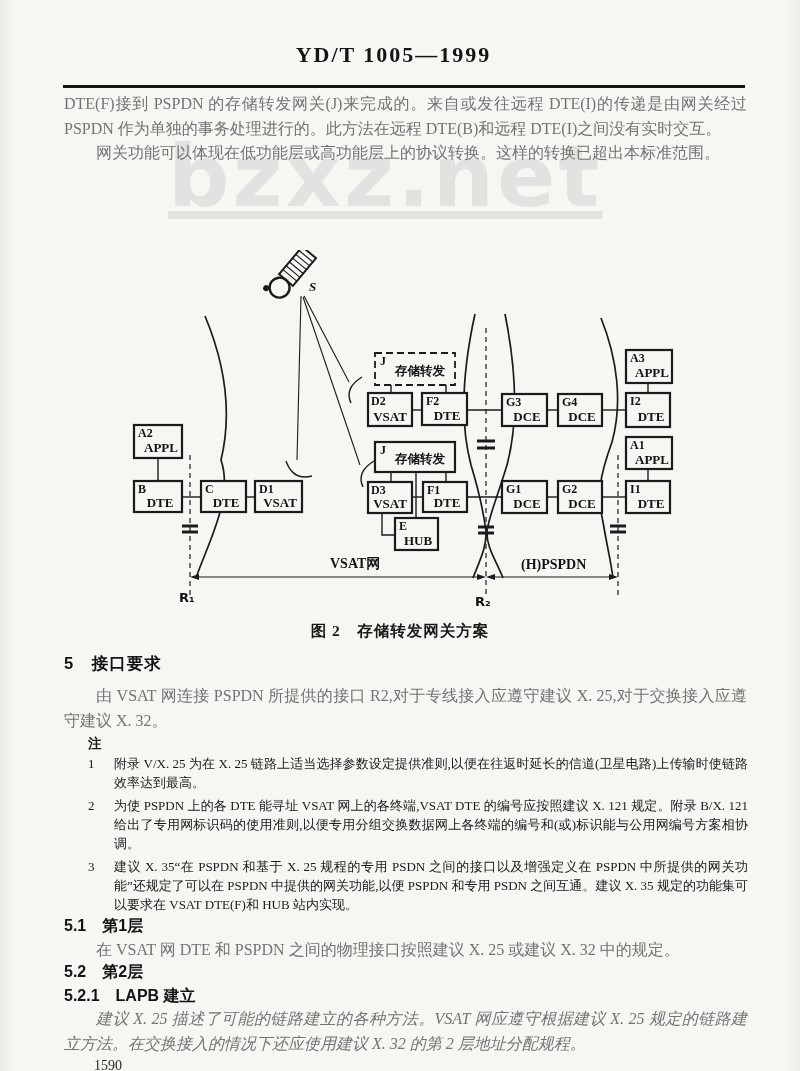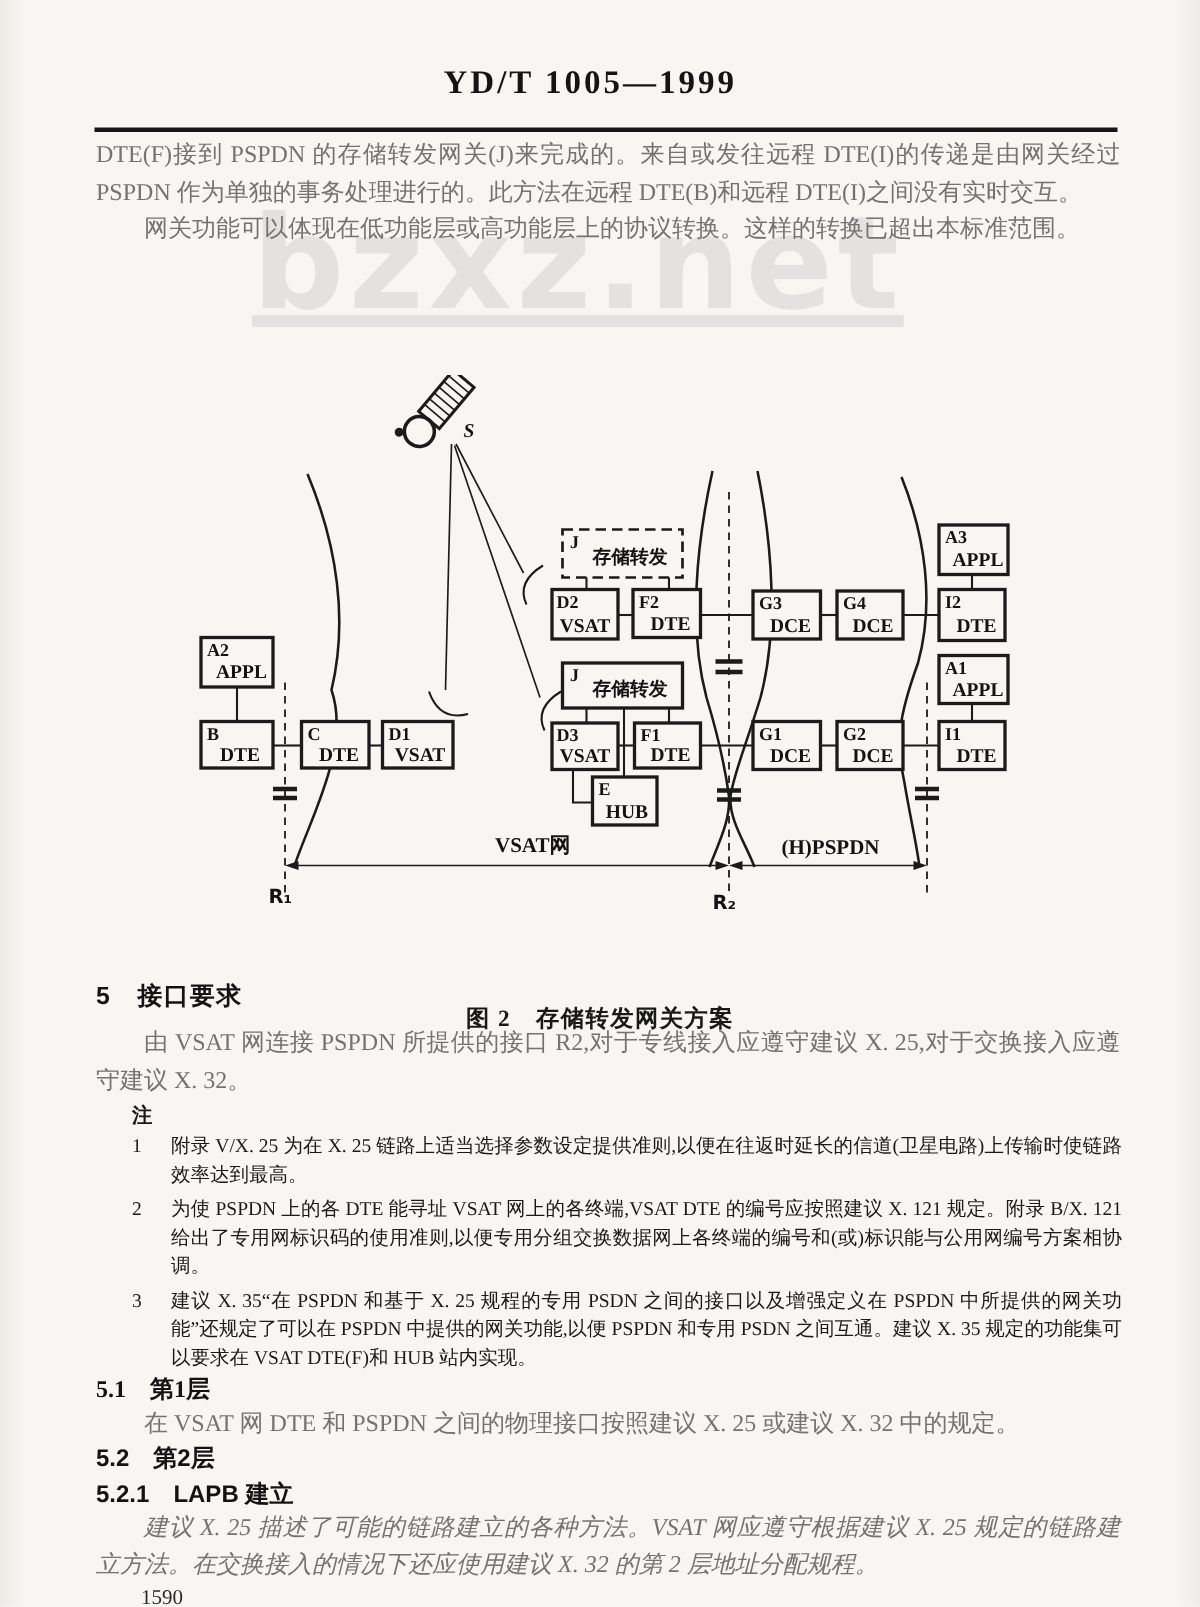--- a/index.html
+++ b/index.html
@@ -26,34 +26,34 @@
   .header-rule { left:63px; top:85px; width:682px; height:3px; background:#161616; }
   .text-col { left:64px; width:683px; z-index:1; }
   .intro-block { top:92px; }
   .intro-block p, .body-par {
     font-size:16px; line-height:24.6px; text-align:justify; color:#737373;
   }
   .ind { text-indent:2em; }
   .fig-wrap { left:0; top:250px; width:800px; height:372px; z-index:1; }
   .fig-caption {
     left:0; top:621px; width:800px; text-align:center;
-    font-size:15.5px; font-weight:bold; letter-spacing:1px;margin-top:48px;
+    font-size:15.5px; font-weight:bold; letter-spacing:1px;
   }
   .h-sec {
     font-family:"Liberation Sans","DejaVu Sans",sans-serif;
     font-weight:bold; color:#131313;
   }
   .h5  { left:64px; top:653px; font-size:16.5px; letter-spacing:1px; }
   .sec5-par { top:684px; }
   .notes-label { left:88px; top:735px; font-size:13.5px; font-weight:bold; }
   .notes { left:88px; top:754px; width:660px; }
   .note { display:flex; margin-bottom:4px; }
   .note-num { width:26px; flex:0 0 26px; font-size:13px; line-height:19px; }
   .note-text { flex:1; font-size:13px; line-height:19px; text-align:justify; }
-  .h51  { left:64px; top:916px; font-size:16px;font-family:Liberation Serif, serif; }
+  .h51  { left:64px; top:916px; font-size:16px; }
   .p51  { top:938px; }
   .h52  { left:64px; top:962px; font-size:16px; }
   .h521 { left:64px; top:986px; font-size:16px; }
   .p521 { top:1007px;font-style:italic; }
   .page-num { left:94px; top:1058px; font-size:14px; color:#2a2a2a; }
   
   .fbox   { fill:#f7f6f2; stroke:#1b1b1b; stroke-width:2.2; }
   .fbox-d { fill:none; stroke:#1b1b1b; stroke-width:1.8; stroke-dasharray:7 4; }
   .fline  { stroke:#1b1b1b; stroke-width:1.4; fill:none; }
   .fthin  { stroke:#1b1b1b; stroke-width:1.1; fill:none; }

